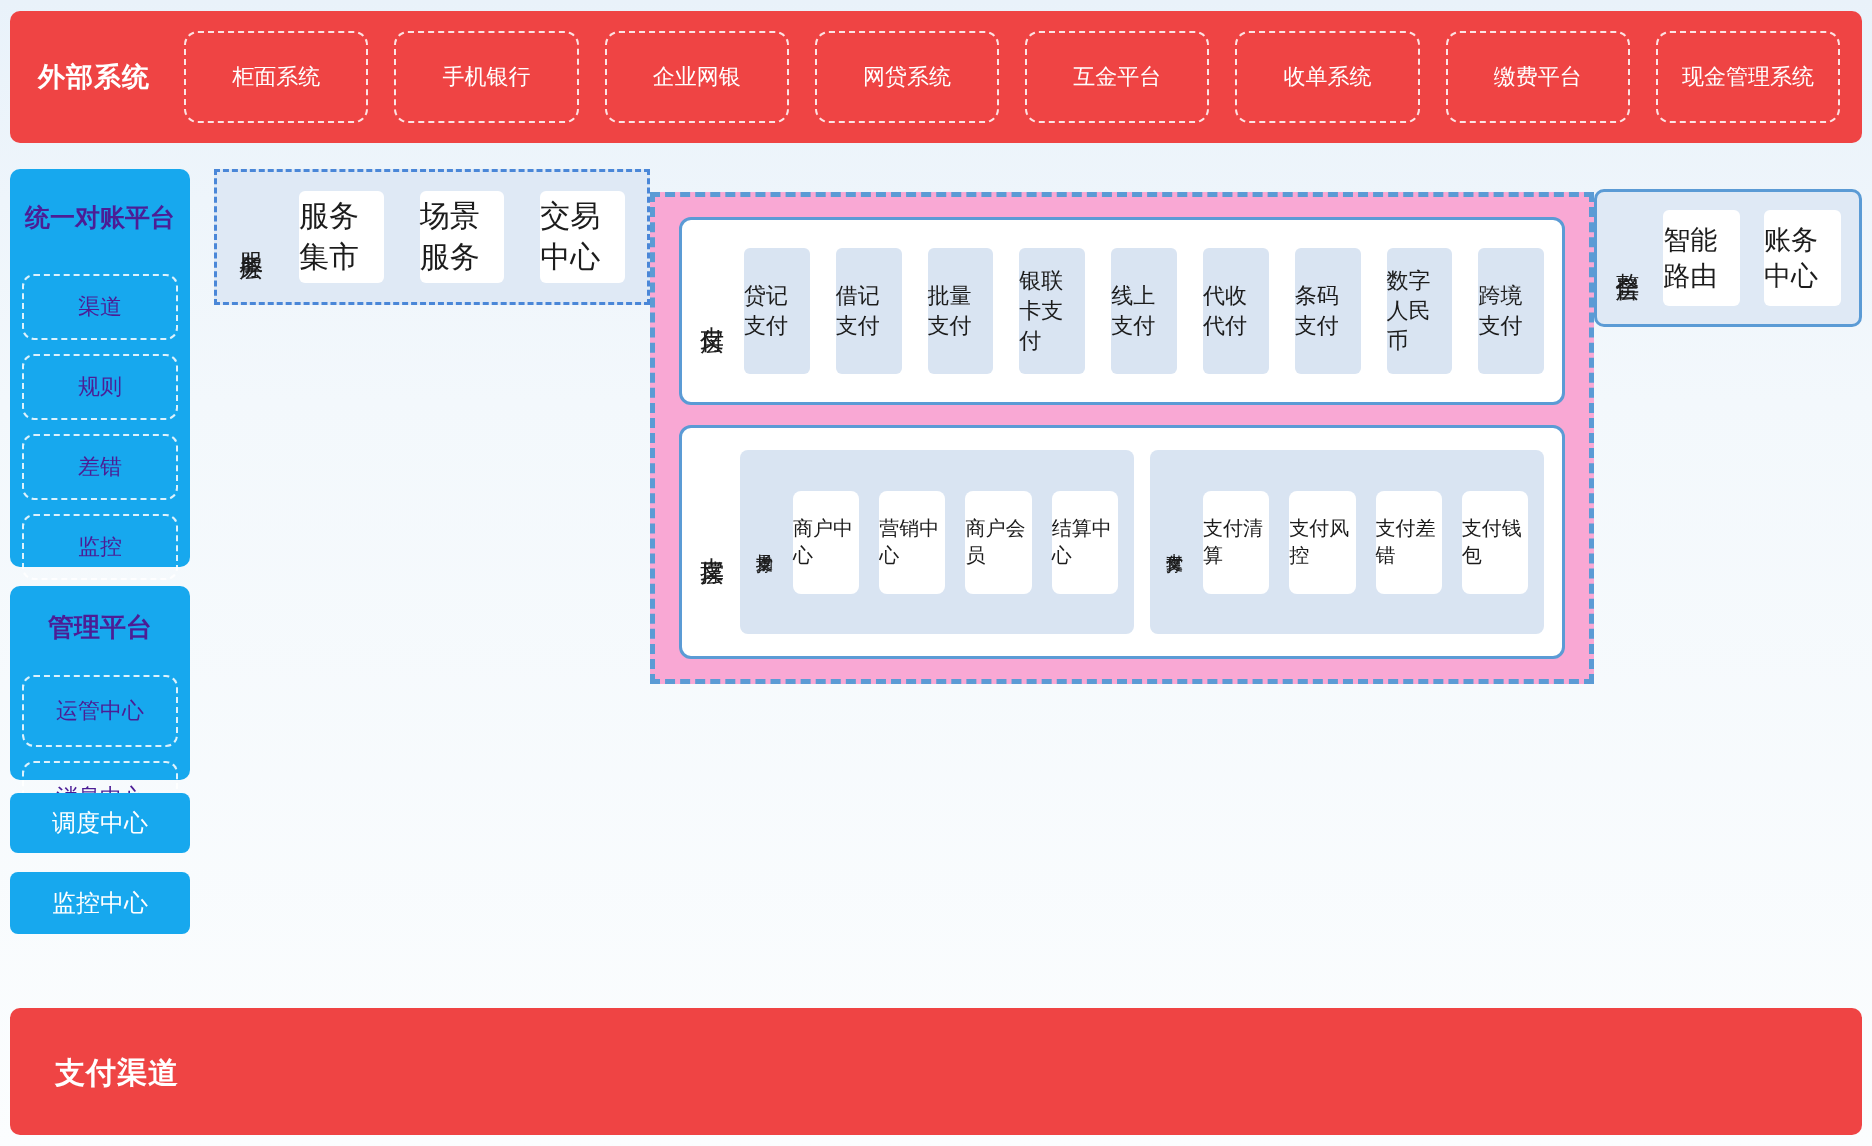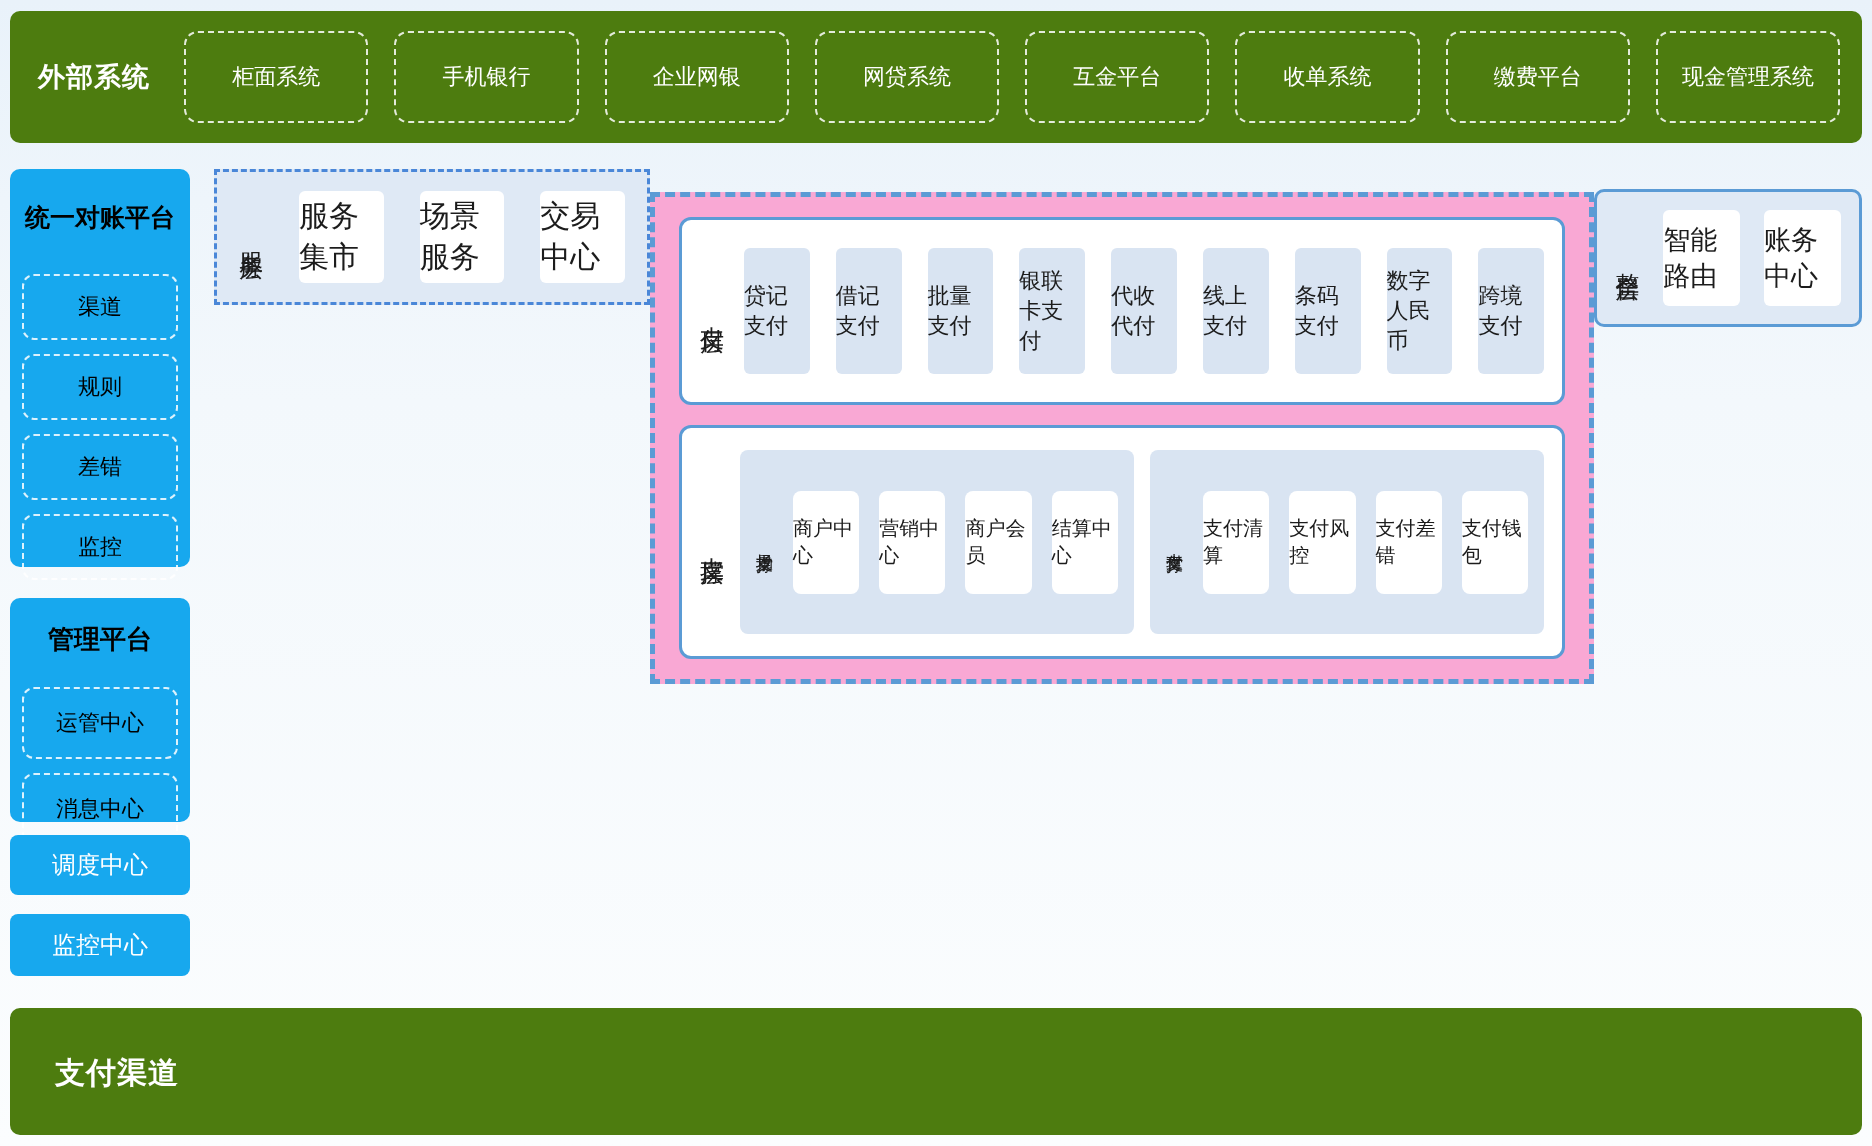--- a/index.html
+++ b/index.html
@@ -6,39 +6,39 @@
   body{
     width:1872px;height:1146px;
     background:linear-gradient(180deg,#e9f2fa 0%,#f3f8fc 35%,#fbfdfe 100%);
     font-family:"Liberation Sans","DejaVu Sans",sans-serif;
     color:#1c1c1c;
   }
   .page{position:relative;width:1872px;height:1146px;box-sizing:border-box;
     padding:11px 10px;display:flex;flex-direction:column;}
 
   
-  .bluebar{background:#4d7c0f;border-radius:10px;display:flex;align-items:center;
+  .bluebar{background:#ef4444;border-radius:10px;display:flex;align-items:center;
     color:#fff;}
   .topbar{height:132px;padding:0 22px 0 28px;gap:24px;}
   .bottombar{height:123px;margin-top:20px;padding:4px 16px 0 45px;gap:24px;}
   .bar-title{font-weight:bold;font-size:27px;flex:0 0 auto;width:122px;letter-spacing:1px;}
   .bottombar .bar-title{width:188px;font-size:30px;}
   .bar-items{flex:1;display:flex;gap:26px;height:92px;align-items:stretch;}
   .dashed-box{flex:1;border:2px dashed rgba(255,255,255,0.85);border-radius:14px;
     display:flex;align-items:center;justify-content:center;font-size:22px;color:#fff;}
 
   
   .middle{flex:1;display:flex;gap:24px;margin-top:26px;}
 
   
   .sidebar{width:180px;display:flex;flex-direction:column;flex:0 0 auto;}
-  .side-block{background:#17a8ee;border-radius:10px;color:#000000;padding:10px 12px 14px;
+  .side-block{background:#17a8ee;border-radius:10px;color:#4c1d95;padding:10px 12px 14px;
     box-sizing:border-box;display:flex;flex-direction:column;}
   .side-block.recon{height:398px;}
-  .side-block.mgmt{height:224px;margin-top:31px;}
+  .side-block.mgmt{height:194px;margin-top:19px;}
   .side-title{text-align:center;font-weight:bold;font-size:25px;letter-spacing:0px;
     margin:22px 0 26px;white-space:nowrap;}
   .side-block.mgmt .side-title{margin:14px 0 16px;font-size:26px;}
   .side-dashed{border:2px dashed rgba(255,255,255,0.85);border-radius:12px;
     height:62px;margin-top:14px;display:flex;align-items:center;justify-content:center;
     font-size:22px;flex:0 0 auto;}
   .side-block.recon .side-dashed:first-of-type{margin-top:0;}
   .side-block.mgmt .side-dashed{height:68px;}
   .side-block.mgmt .side-dashed:first-of-type{margin-top:0;}
   .side-solid{background:#17a8ee;border-radius:8px;color:#fff;height:60px;
@@ -127,22 +127,22 @@
 
       <div class="dashed-wrap">
 
         <div class="panel payment">
           <div class="vlabel">支付层</div>
           <div class="payment-items">
             <div class="pay-item">贷记支付</div>
             <div class="pay-item">借记支付</div>
             <div class="pay-item">批量支付</div>
             <div class="pay-item">银联卡支付</div>
+            <div class="pay-item">线上支付</div>
             <div class="pay-item">代收代付</div>
-            <div class="pay-item">线上支付</div>
             <div class="pay-item">条码支付</div>
             <div class="pay-item">数字人民币</div>
             <div class="pay-item">跨境支付</div>
           </div>
         </div>
 
         <div class="panel support">
           <div class="vlabel">支撑层</div>
           <div class="group">
             <div class="vlabel-sm">场景支撑</div>

